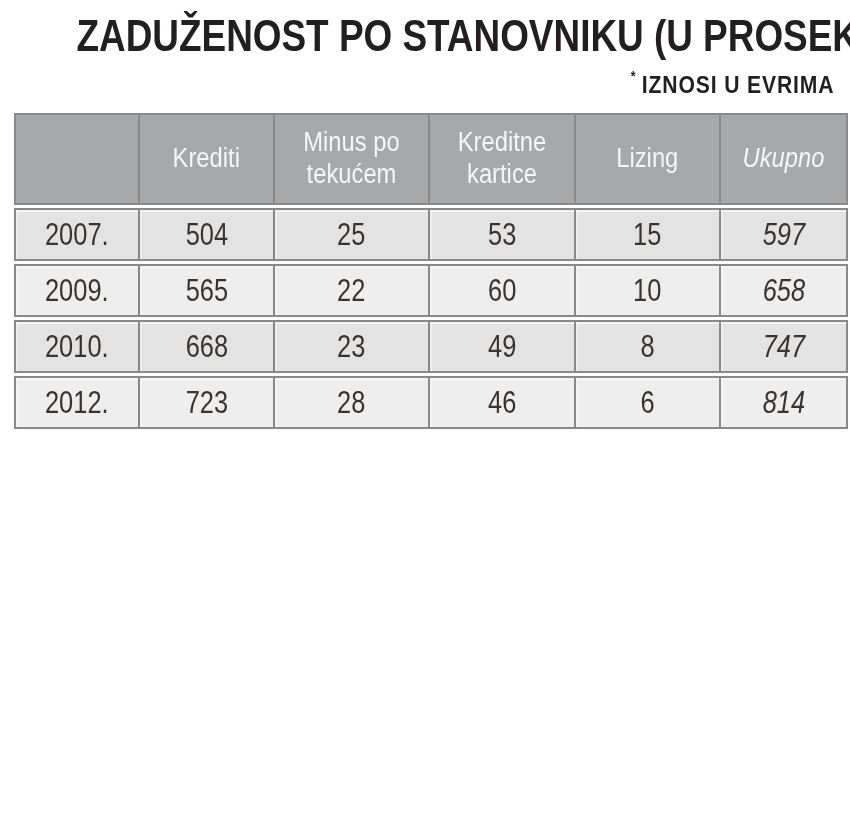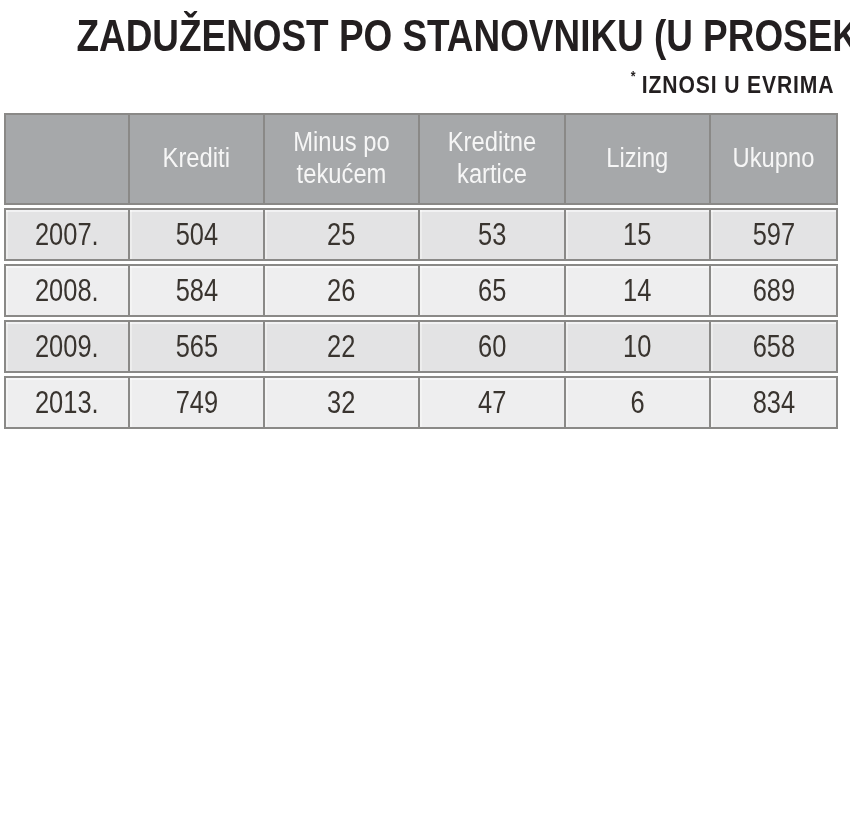--- a/index.html
+++ b/index.html
@@ -22,35 +22,35 @@
   .subtitle {
     position: absolute; top: 71px; right: 16px; margin: 0;
     font-size: 24px; font-weight: 700; letter-spacing: 1px;
     color: var(--title_text, #231f20);
     transform: scaleX(0.88); transform-origin: 100% 50%;
     white-space: nowrap;
   }
   .subtitle sup { font-size: 14px; position: relative; top: -3px; margin-right: 7px; letter-spacing: 0; }
 
   table.data {
-    position: absolute; left: 4px; top: 110px; width: 834px;
+    position: absolute; left: 14px; top: 110px; width: 834px;
     border-collapse: separate; border-spacing: 0 3px;
     table-layout: fixed;
   }
   col.w0 { width: 124px; } col.w1 { width: 135px; } col.w2 { width: 155px; }
   col.w3 { width: 146px; } col.w4 { width: 145px; } col.w5 { width: 129px; }
 
   th, td {
     box-sizing: border-box; padding: 0;
     text-align: center; vertical-align: middle;
     border-top: 2px solid var(--grid_line, #8a8987);
     border-bottom: 2px solid var(--grid_line, #8a8987);
     border-left: 2px solid var(--grid_line, #8a8987);
   }
-  th:last-child, td:last-child { border-right: 2px solid var(--grid_line, #8a8987); }
+  th:last-child, td:last-child { border-right: 2px solid var(--grid_line, #8a8987); font-style: italic; }
 
   thead th {
     height: 92px;
     background: var(--header_bg, #a6a8aa);
     color: var(--header_text, #f6f6f6);
     font-size: 27px; font-weight: 400; line-height: 1.18;
   }
   tbody td {
     height: 53px;
     font-size: 31px; font-weight: 400; line-height: 1;
@@ -94,39 +94,39 @@
     <tbody>
         <tr>
           <td><span class="cnd">2007.</span></td>
           <td><span class="cnd">504</span></td>
           <td><span class="cnd">25</span></td>
           <td><span class="cnd">53</span></td>
           <td><span class="cnd">15</span></td>
           <td><span class="cnd">597</span></td>
         </tr>
         <tr>
-          <td><span class="cnd">2008.</span></td>
-          <td><span class="cnd">584</span></td>
-          <td><span class="cnd">26</span></td>
-          <td><span class="cnd">65</span></td>
-          <td><span class="cnd">14</span></td>
-          <td><span class="cnd">689</span></td>
-        </tr>
-        <tr>
           <td><span class="cnd">2009.</span></td>
           <td><span class="cnd">565</span></td>
           <td><span class="cnd">22</span></td>
           <td><span class="cnd">60</span></td>
           <td><span class="cnd">10</span></td>
           <td><span class="cnd">658</span></td>
         </tr>
         <tr>
-          <td><span class="cnd">2013.</span></td>
-          <td><span class="cnd">749</span></td>
-          <td><span class="cnd">32</span></td>
-          <td><span class="cnd">47</span></td>
+          <td><span class="cnd">2010.</span></td>
+          <td><span class="cnd">668</span></td>
+          <td><span class="cnd">23</span></td>
+          <td><span class="cnd">49</span></td>
+          <td><span class="cnd">8</span></td>
+          <td><span class="cnd">747</span></td>
+        </tr>
+        <tr>
+          <td><span class="cnd">2012.</span></td>
+          <td><span class="cnd">723</span></td>
+          <td><span class="cnd">28</span></td>
+          <td><span class="cnd">46</span></td>
           <td><span class="cnd">6</span></td>
-          <td><span class="cnd">834</span></td>
+          <td><span class="cnd">814</span></td>
         </tr>
       </tbody>
   </table>
 
 </div>
 
 </body></html>

